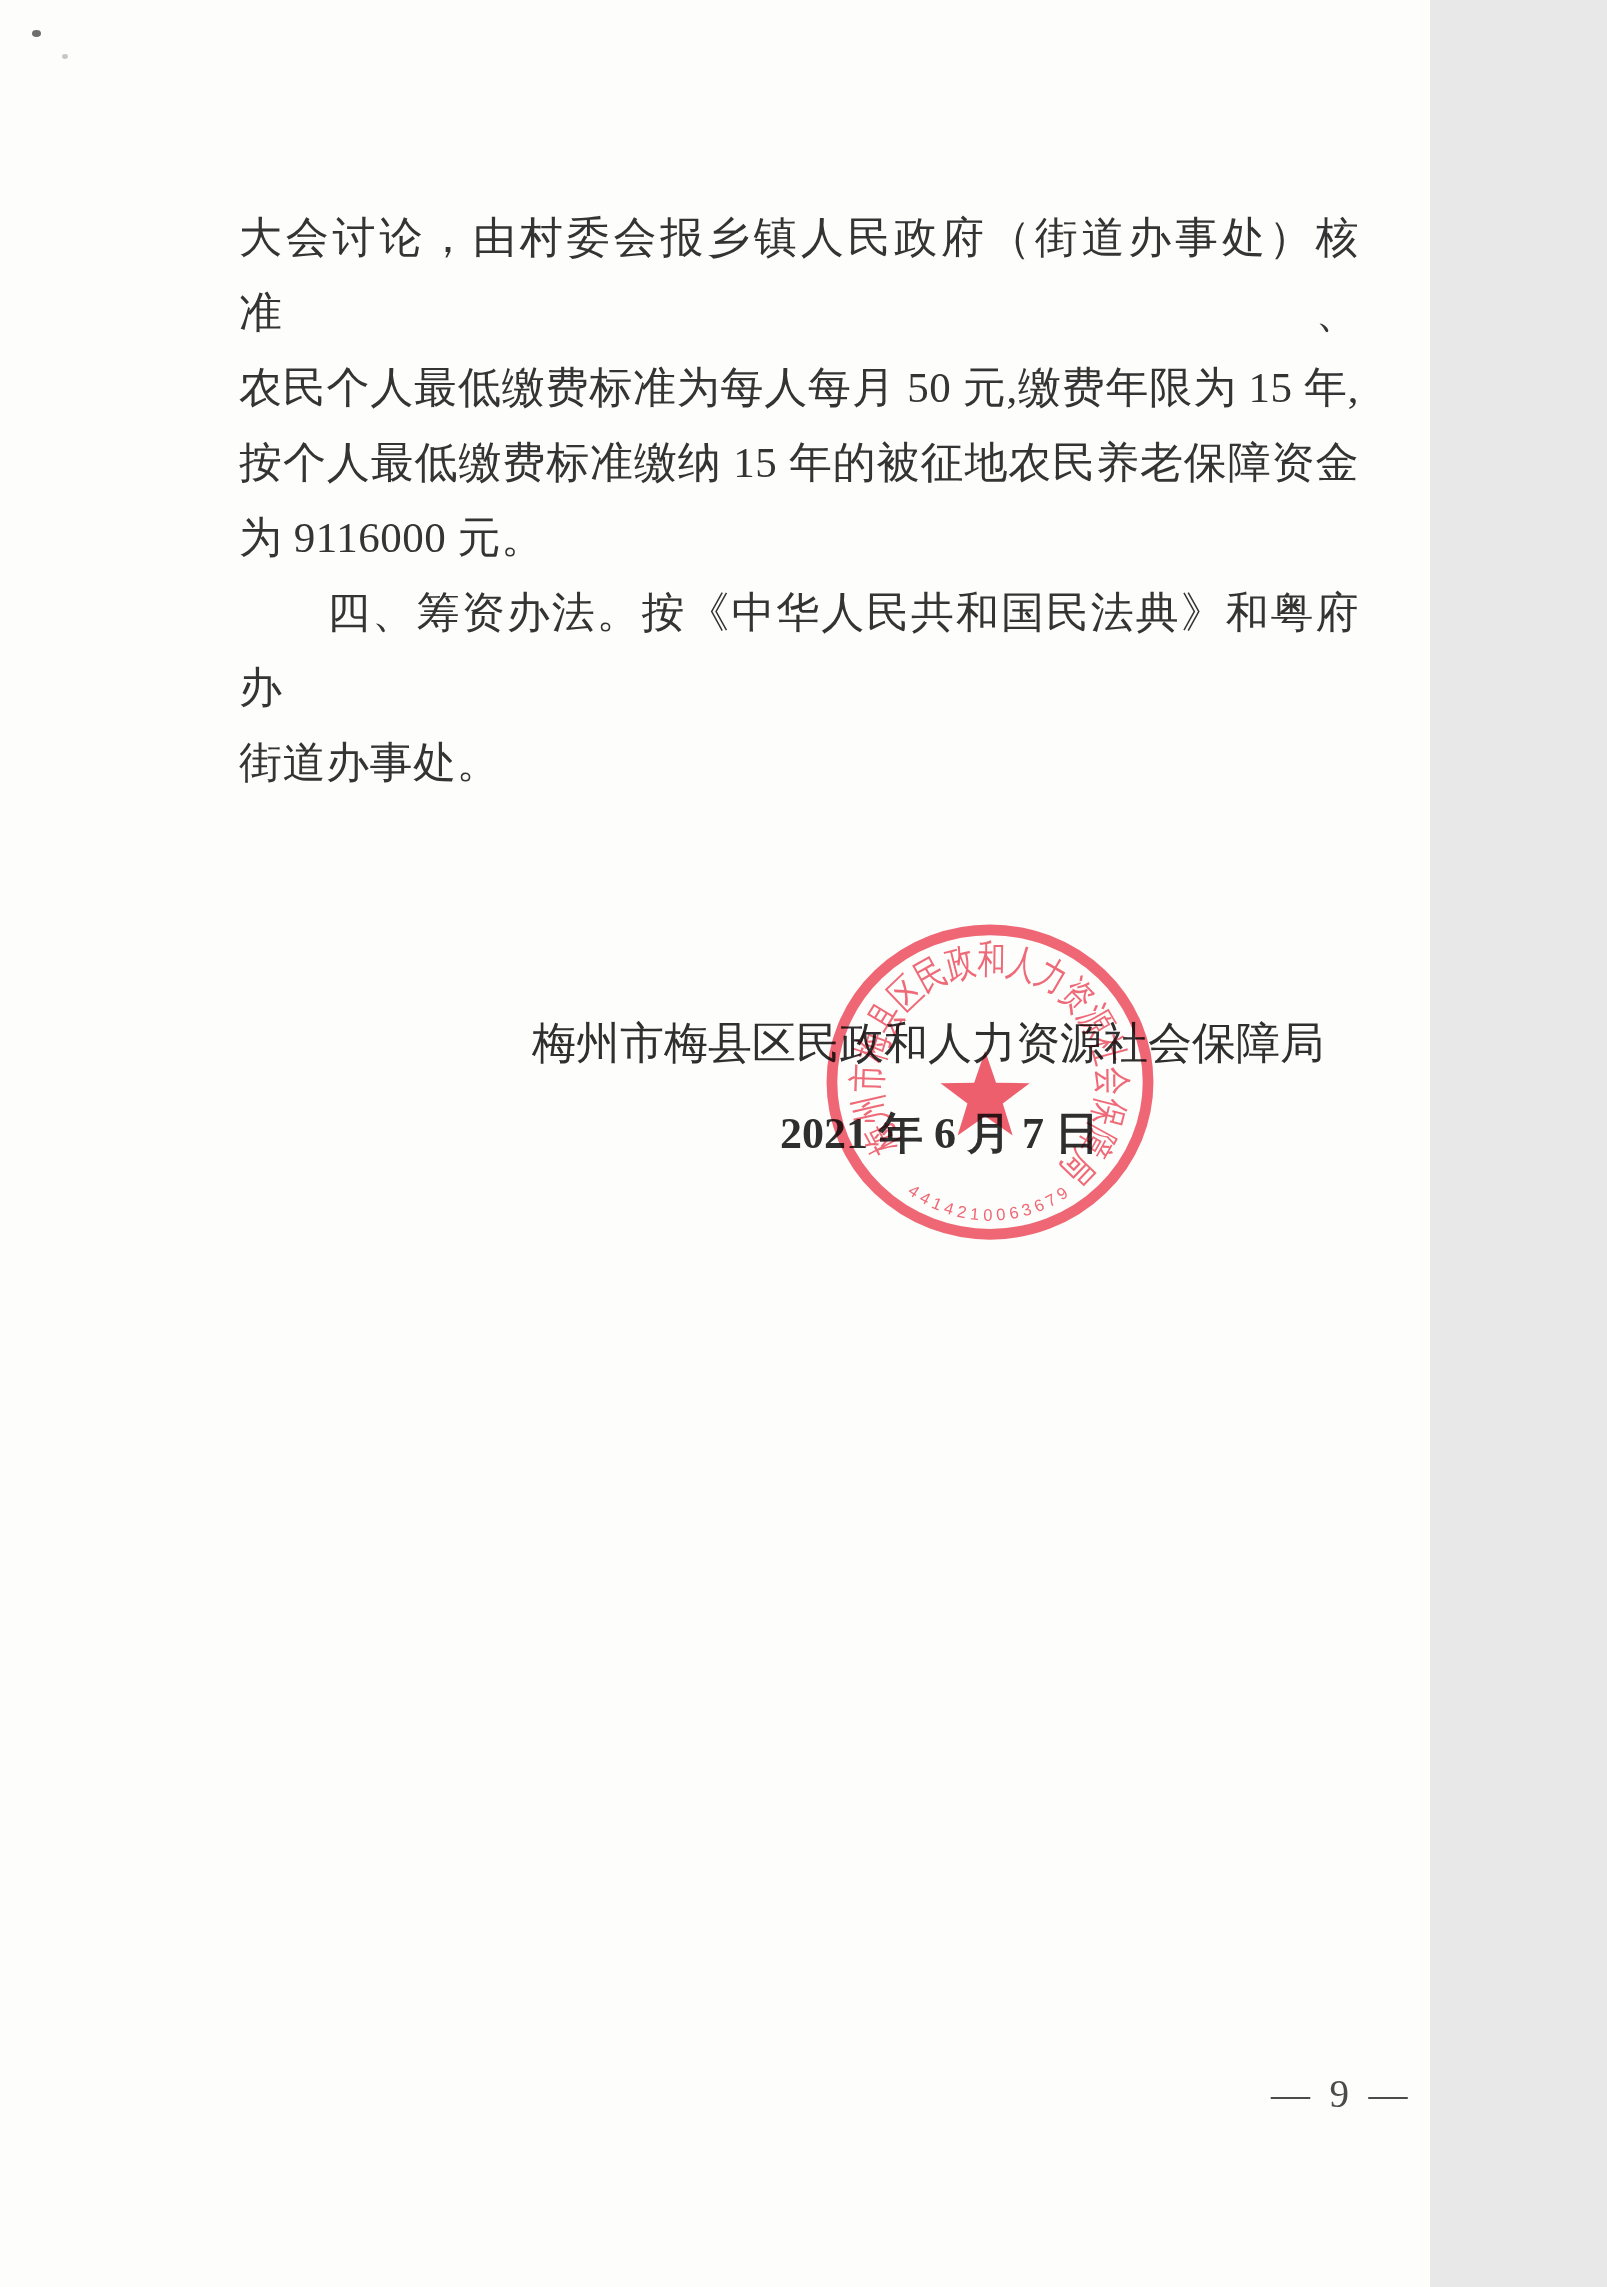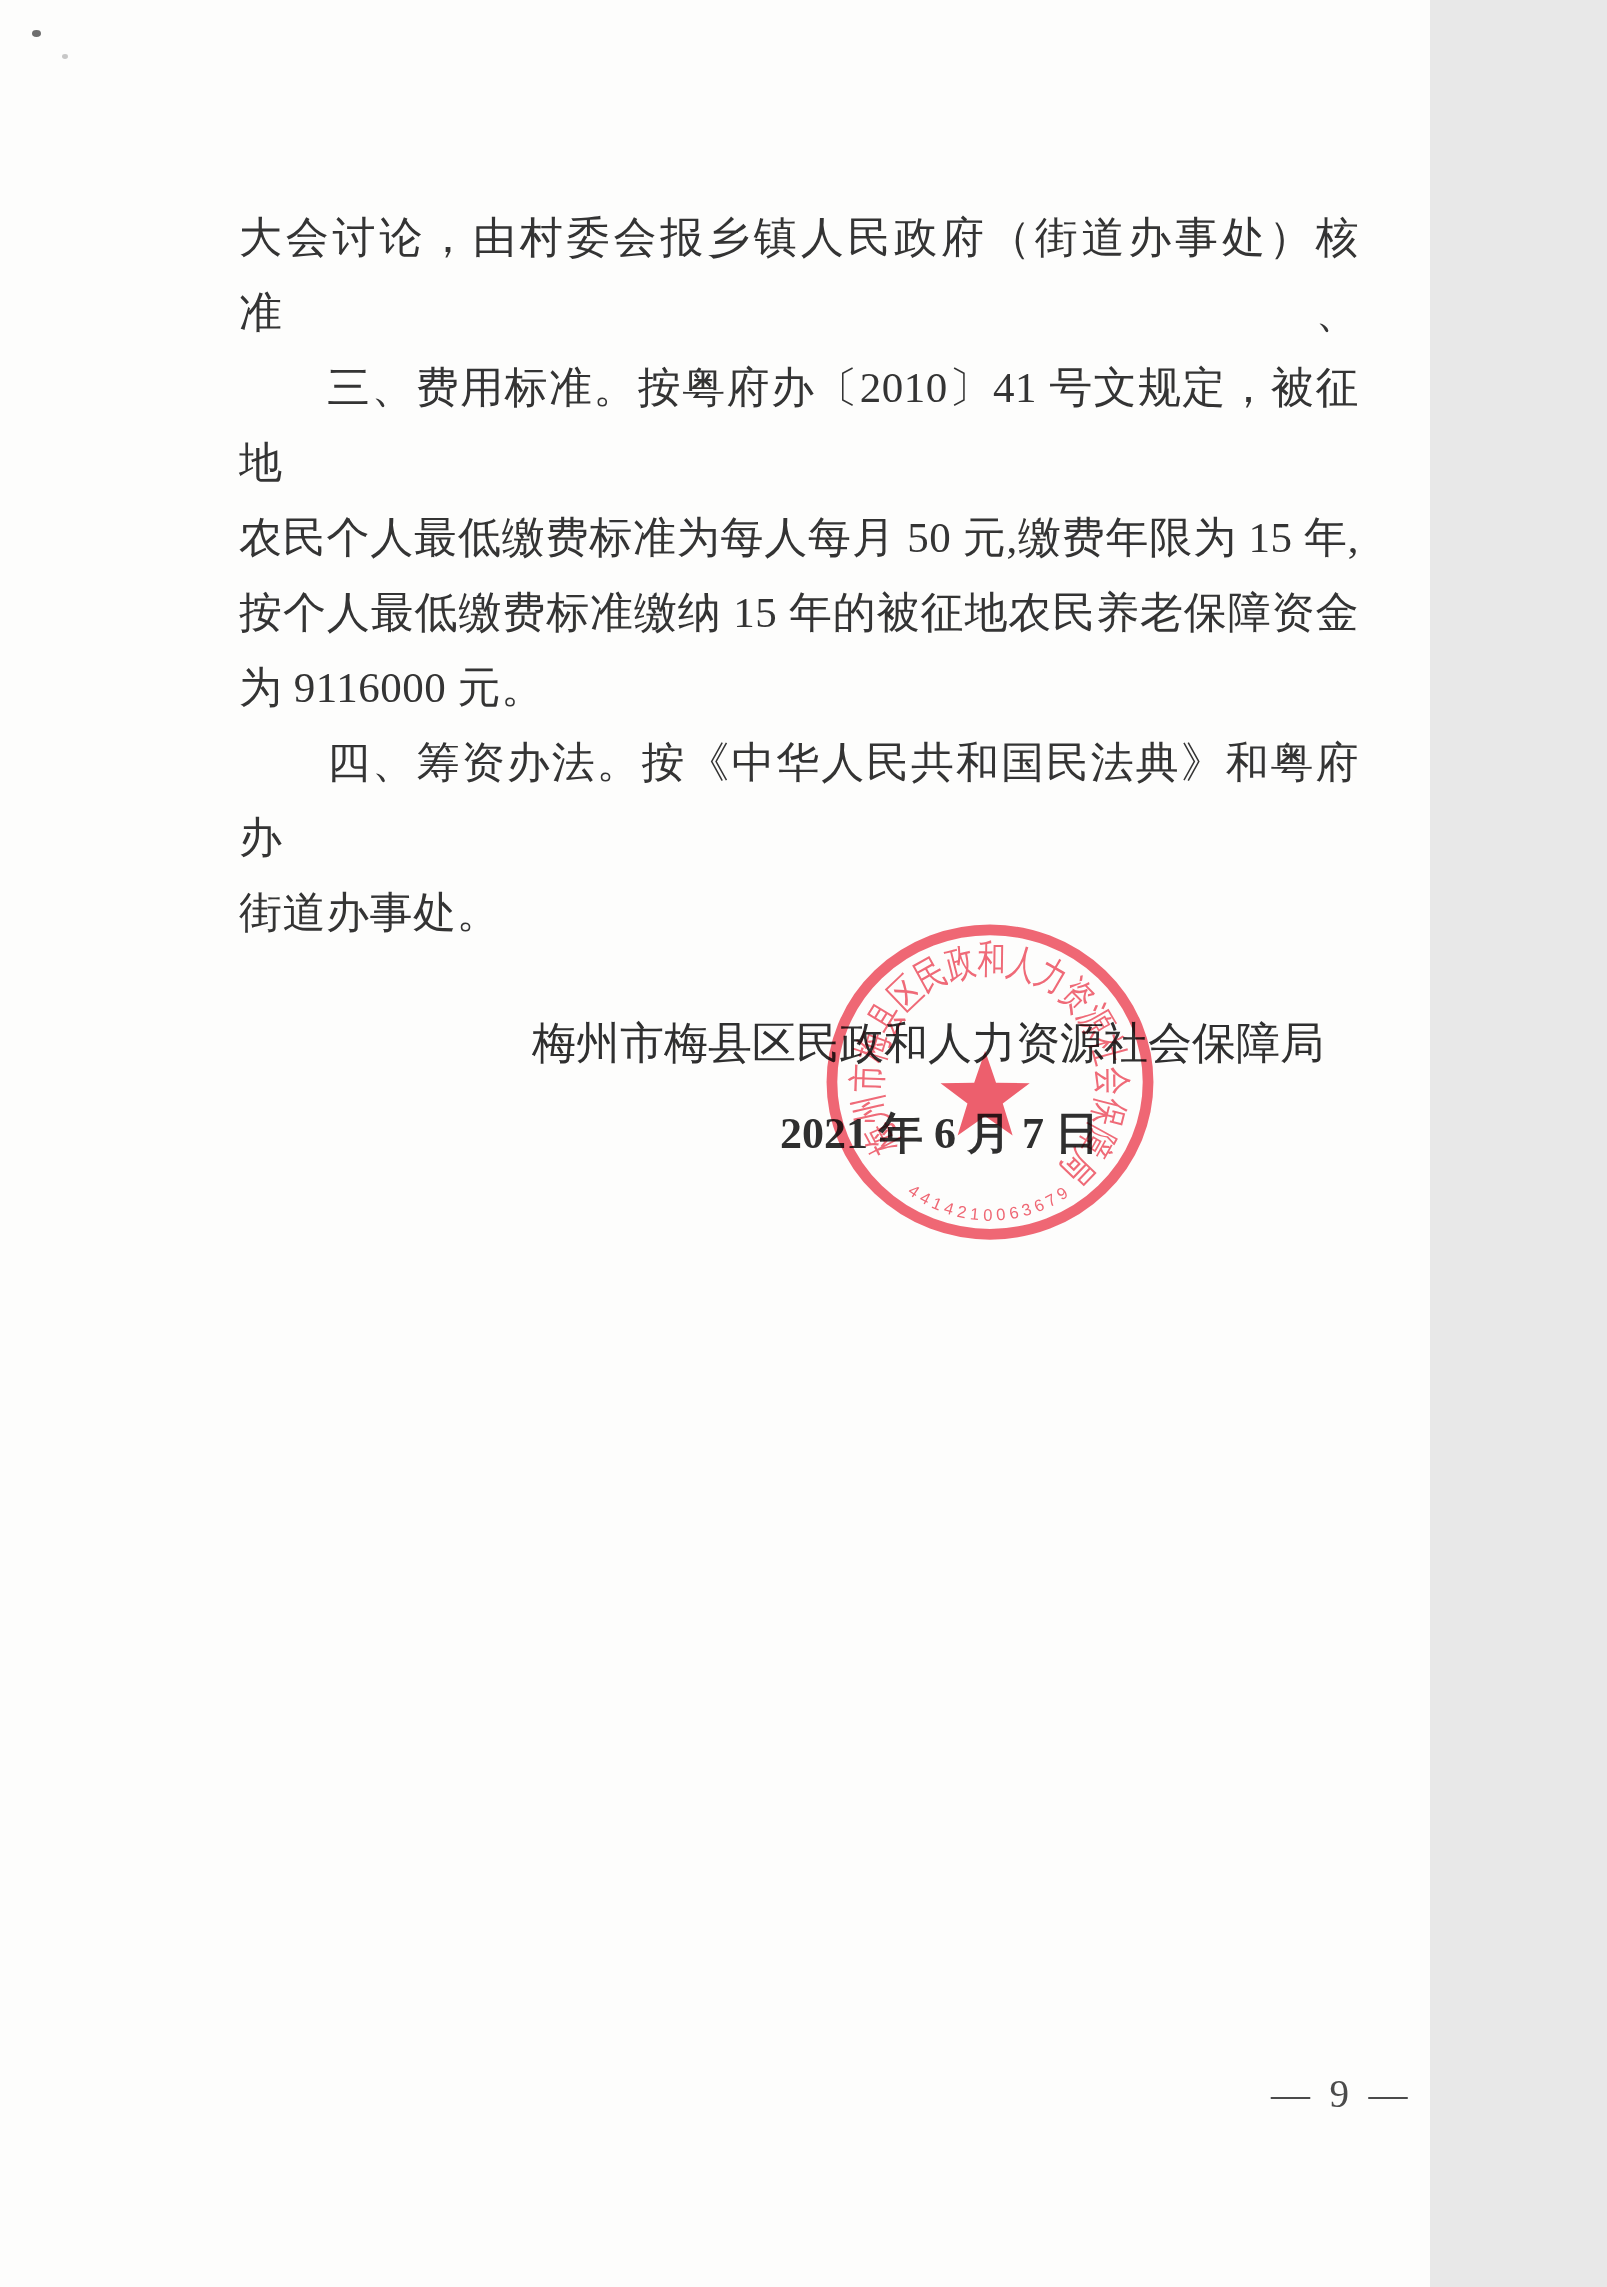--- a/index.html
+++ b/index.html
@@ -90,21 +90,20 @@
 </head>
 <body>
 
 <div class="page">
 
   <span class="speck speck-1"></span>
   <span class="speck speck-2"></span>
 
   <div class="body-text">
       <div class="line fill">大会讨论，由村委会报乡镇人民政府（街道办事处）核准、</div>
-      <div class="line fill indent">三、费用标准。按粤府办〔2010〕41 号文规定，被征地</div>
       <div class="line fill">农民个人最低缴费标准为每人每月 50 元,缴费年限为 15 年,</div>
       <div class="line fill">按个人最低缴费标准缴纳 15 年的被征地农民养老保障资金</div>
       <div class="line">为 9116000 元。</div>
       <div class="line fill indent">四、筹资办法。按《中华人民共和国民法典》和粤府办</div>
       <div class="line">街道办事处。</div>
     </div>
 
   <div class="signature-org">梅州市梅县区民政和人力资源社会保障局</div>
 
   <div class="signature-date">2021 年 6 月 7 日</div>

